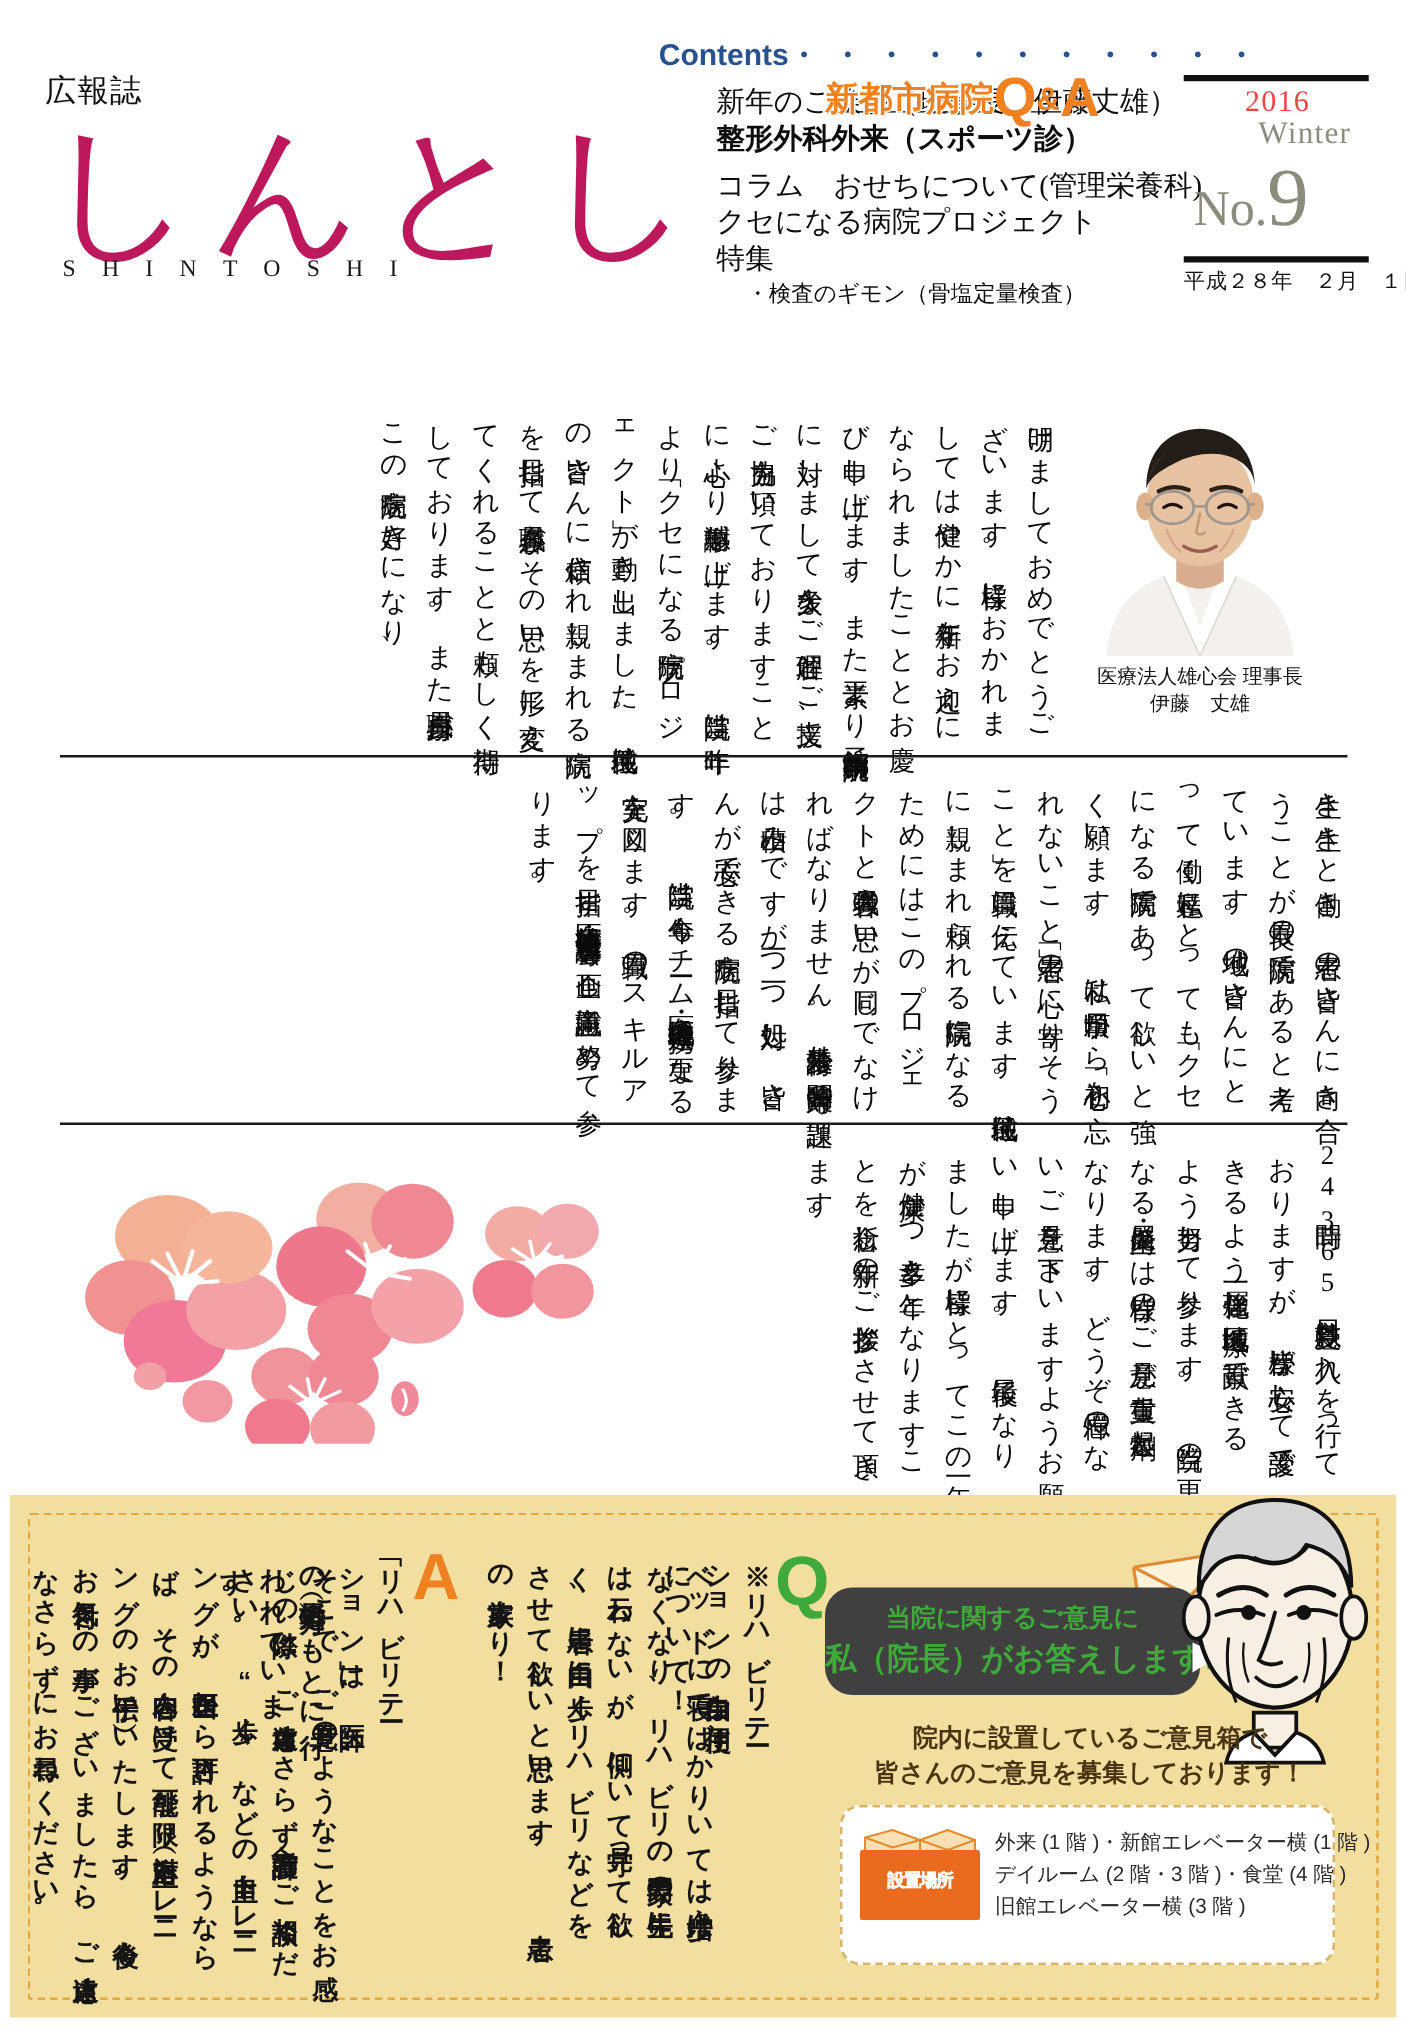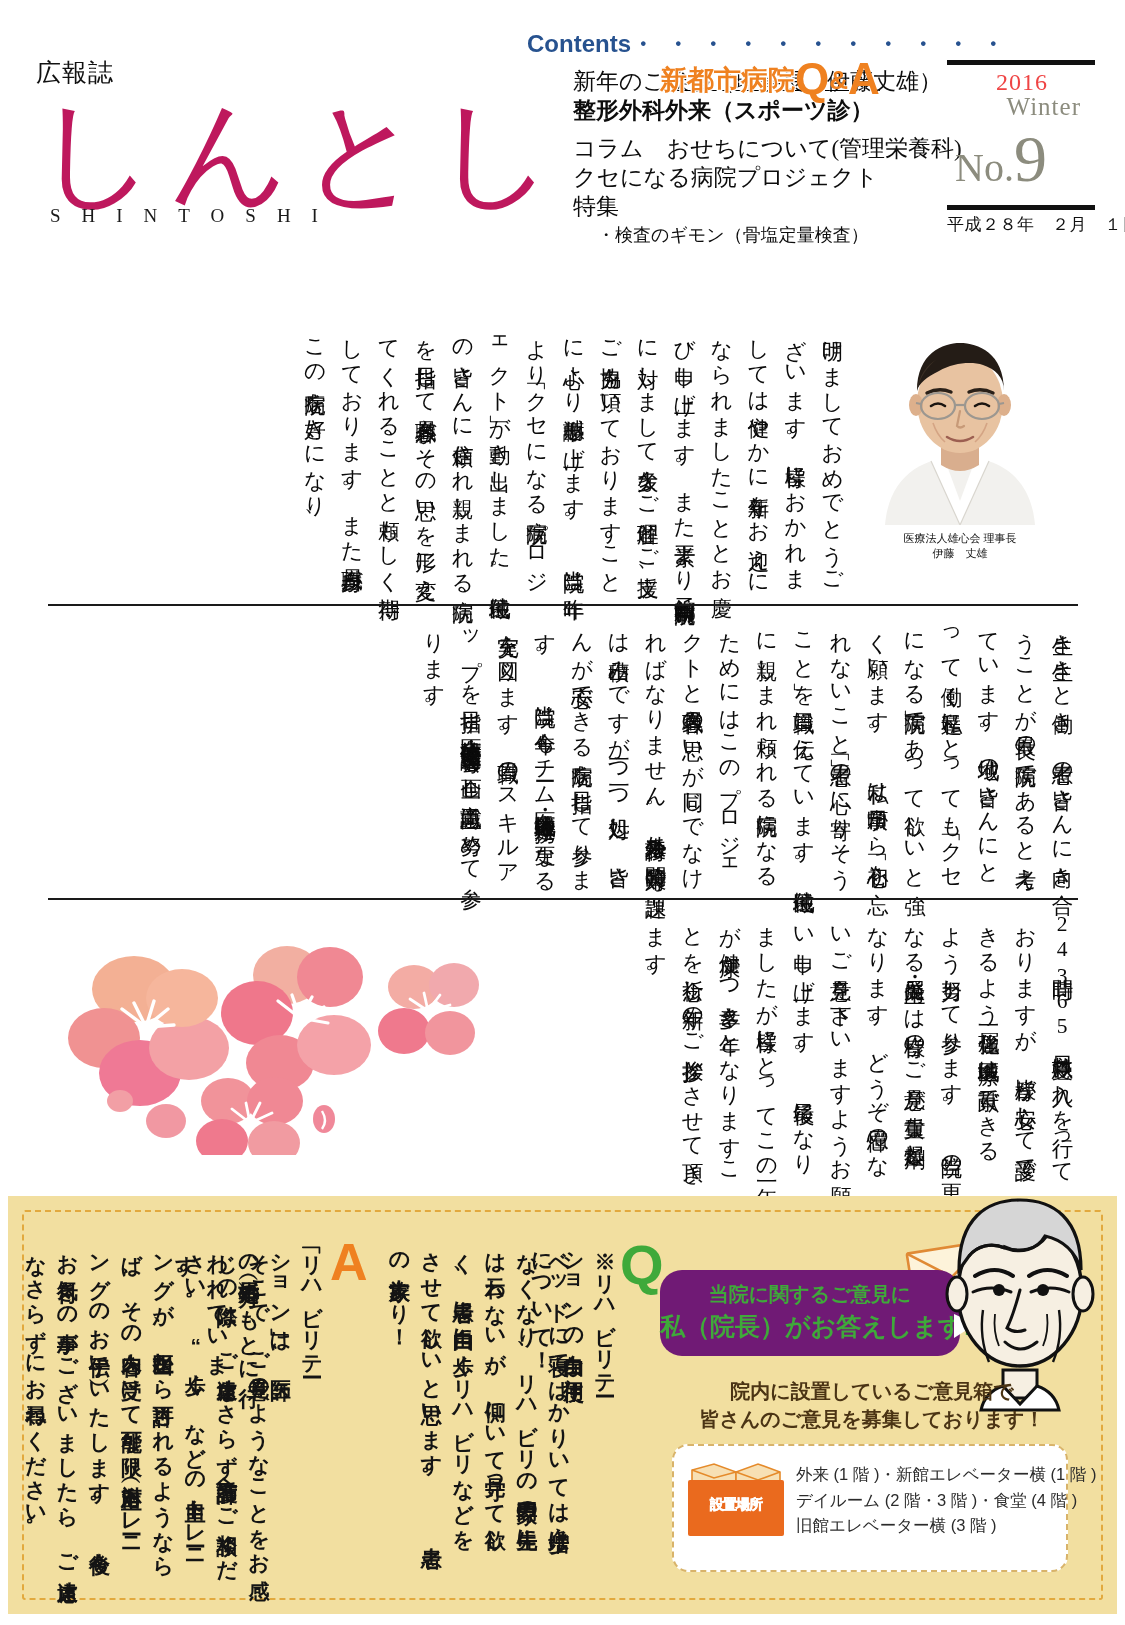--- a/index.html
+++ b/index.html
@@ -104,21 +104,21 @@
     position:absolute; left:835px; top:25px; width:250px; height:265px;
   }
   .photo-img {
     width:190px; height:200px; margin:0 auto;
     position:relative; overflow:hidden;
     background:#ffffff;
   }
   .photo-caption {
     margin-top:6px; text-align:center;
     font-family:"Liberation Sans", sans-serif;
-    font-size:11px; color:#111; line-height:1.35;
+    font-size:16px; color:#111; line-height:1.35;
   }
 
   .hr-rule { position:absolute; left:48px; width:1030px; height:2px; background:#1a1a1a; }
 
   
   .block2 { position:absolute; left:60px; top:318px; width:1020px; height:270px; }
   .b2-text {
     position:absolute; right:0; top:0;
     height:265px; width:1020px;
     font-size:21.5px; line-height:1.72;
@@ -165,21 +165,21 @@
 
   .envelope {
     position:absolute; left:908px; top:1243px;
     width:86px; height:56px;
     transform:rotate(-9deg);
   }
 
   .bubble {
     position:absolute; left:660px; top:1270px;
     width:300px; height:86px;
-    background:#701a75; border-radius:22px;
+    background:#404040; border-radius:22px;
   }
   .bubble:after{
     content:""; position:absolute; right:-16px; top:44px;
     width:0;height:0;
     border-top:10px solid transparent;
     border-bottom:14px solid transparent;
     border-left:22px solid #ffffff;
   }
   .bubble-l1, .bubble-l2 {
     text-align:center; font-family:"Liberation Sans", sans-serif;

